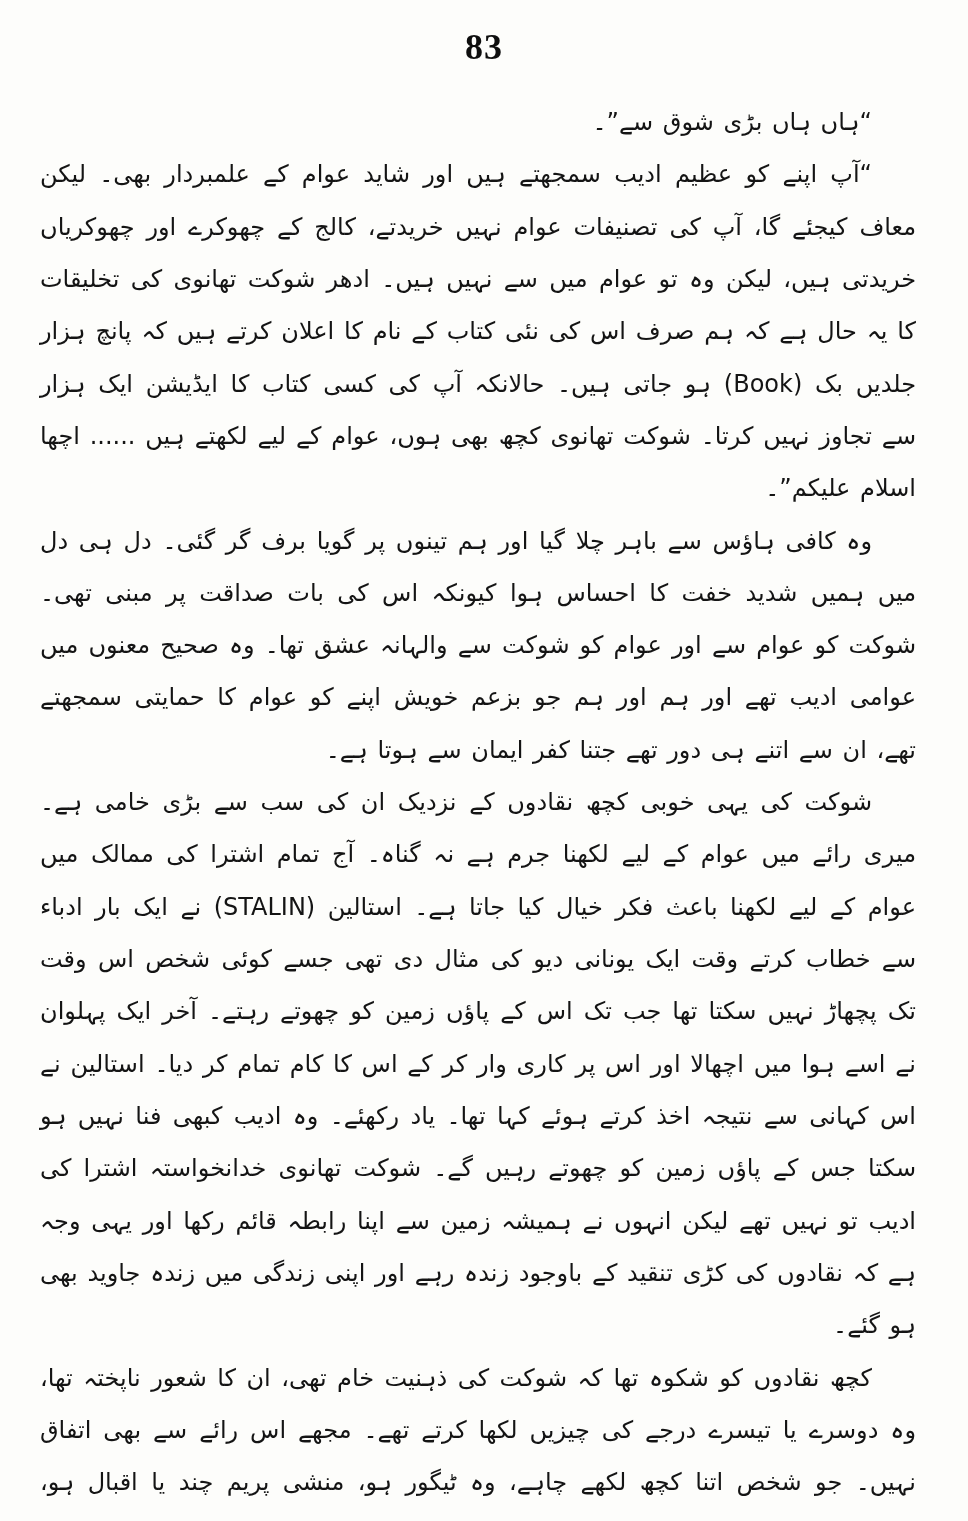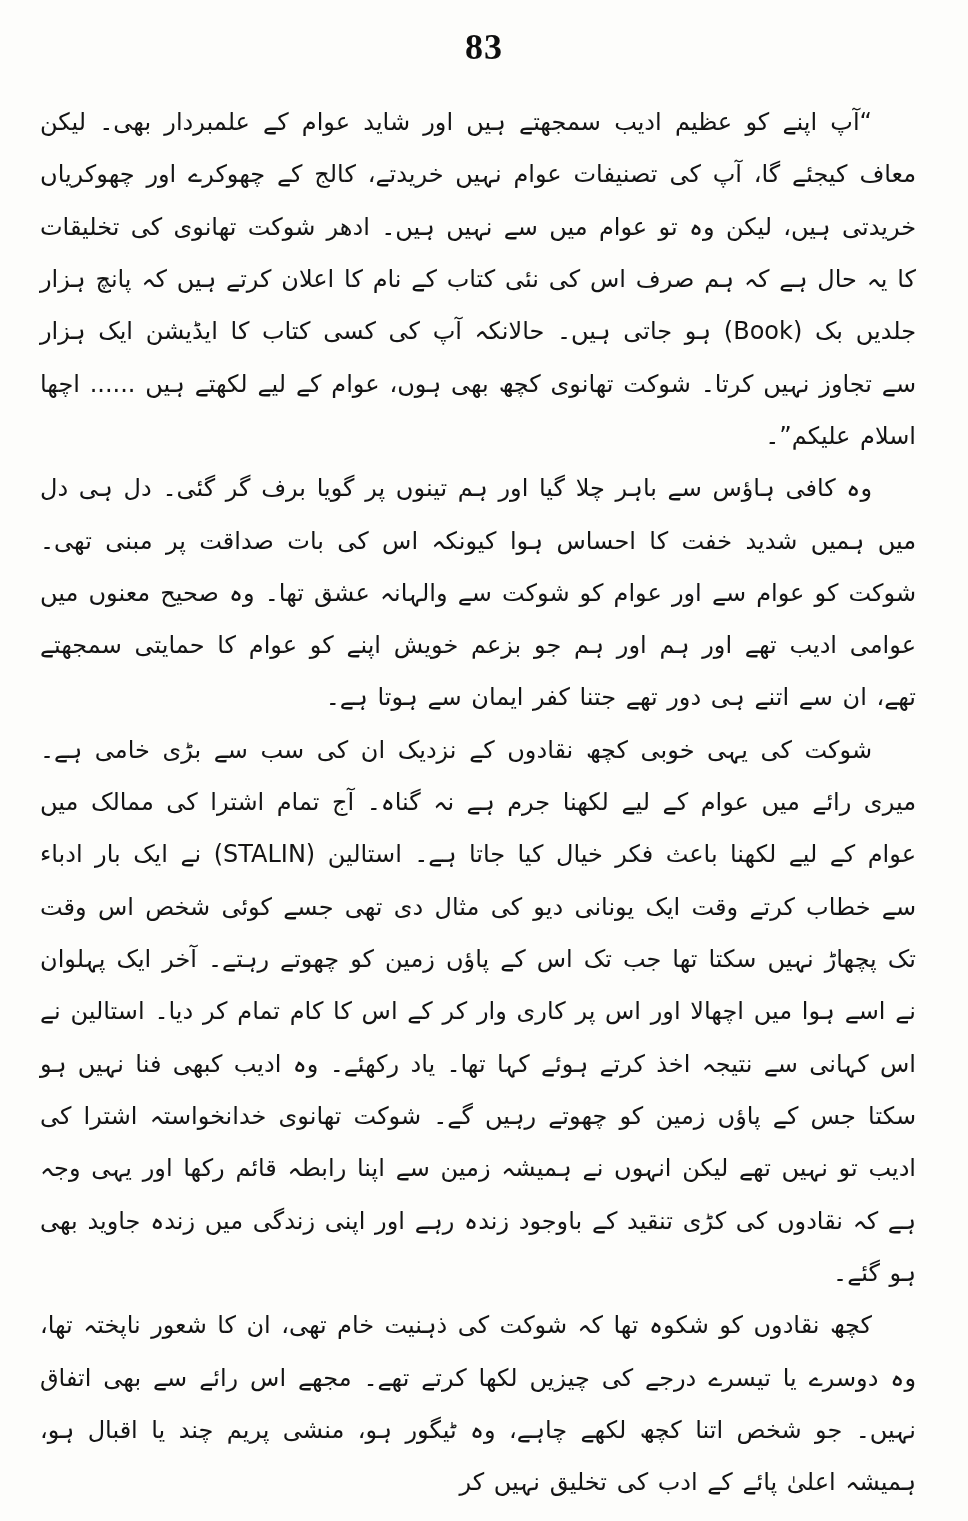--- a/index.html
+++ b/index.html
@@ -46,18 +46,19 @@
     text-indent: 44px;
   }
 </style>
 </head>
 <body>
 
 <div class="page">
   <div class="page-number">83</div>
 
   <div class="text-body">
+    <p class="quote-line">“ہاں ہاں بڑی شوق سے”۔</p>
     <p>“آپ اپنے کو عظیم ادیب سمجھتے ہیں اور شاید عوام کے علمبردار بھی۔ لیکن معاف کیجئے گا، آپ کی تصنیفات عوام نہیں خریدتے، کالج کے چھوکرے اور چھوکریاں خریدتی ہیں، لیکن وہ تو عوام میں سے نہیں ہیں۔ ادھر شوکت تھانوی کی تخلیقات کا یہ حال ہے کہ ہم صرف اس کی نئی کتاب کے نام کا اعلان کرتے ہیں کہ پانچ ہزار جلدیں بک (Book) ہو جاتی ہیں۔ حالانکہ آپ کی کسی کتاب کا ایڈیشن ایک ہزار سے تجاوز نہیں کرتا۔ شوکت تھانوی کچھ بھی ہوں، عوام کے لیے لکھتے ہیں ...... اچھا اسلام علیکم”۔</p>
     <p>وہ کافی ہاؤس سے باہر چلا گیا اور ہم تینوں پر گویا برف گر گئی۔ دل ہی دل میں ہمیں شدید خفت کا احساس ہوا کیونکہ اس کی بات صداقت پر مبنی تھی۔ شوکت کو عوام سے اور عوام کو شوکت سے والہانہ عشق تھا۔ وہ صحیح معنوں میں عوامی ادیب تھے اور ہم اور ہم جو بزعم خویش اپنے کو عوام کا حمایتی سمجھتے تھے، ان سے اتنے ہی دور تھے جتنا کفر ایمان سے ہوتا ہے۔</p>
     <p>شوکت کی یہی خوبی کچھ نقادوں کے نزدیک ان کی سب سے بڑی خامی ہے۔ میری رائے میں عوام کے لیے لکھنا جرم ہے نہ گناہ۔ آج تمام اشترا کی ممالک میں عوام کے لیے لکھنا باعث فکر خیال کیا جاتا ہے۔ استالین (STALIN) نے ایک بار ادباء سے خطاب کرتے وقت ایک یونانی دیو کی مثال دی تھی جسے کوئی شخص اس وقت تک پچھاڑ نہیں سکتا تھا جب تک اس کے پاؤں زمین کو چھوتے رہتے۔ آخر ایک پہلوان نے اسے ہوا میں اچھالا اور اس پر کاری وار کر کے اس کا کام تمام کر دیا۔ استالین نے اس کہانی سے نتیجہ اخذ کرتے ہوئے کہا تھا۔ یاد رکھئے۔ وہ ادیب کبھی فنا نہیں ہو سکتا جس کے پاؤں زمین کو چھوتے رہیں گے۔ شوکت تھانوی خدانخواستہ اشترا کی ادیب تو نہیں تھے لیکن انہوں نے ہمیشہ زمین سے اپنا رابطہ قائم رکھا اور یہی وجہ ہے کہ نقادوں کی کڑی تنقید کے باوجود زندہ رہے اور اپنی زندگی میں زندہ جاوید بھی ہو گئے۔</p>
     <p>کچھ نقادوں کو شکوہ تھا کہ شوکت کی ذہنیت خام تھی، ان کا شعور ناپختہ تھا، وہ دوسرے یا تیسرے درجے کی چیزیں لکھا کرتے تھے۔ مجھے اس رائے سے بھی اتفاق نہیں۔ جو شخص اتنا کچھ لکھے چاہے، وہ ٹیگور ہو، منشی پریم چند یا اقبال ہو، ہمیشہ اعلیٰ پائے کے ادب کی تخلیق نہیں کر</p>
   </div>
 </div>
 
 </body></html>

